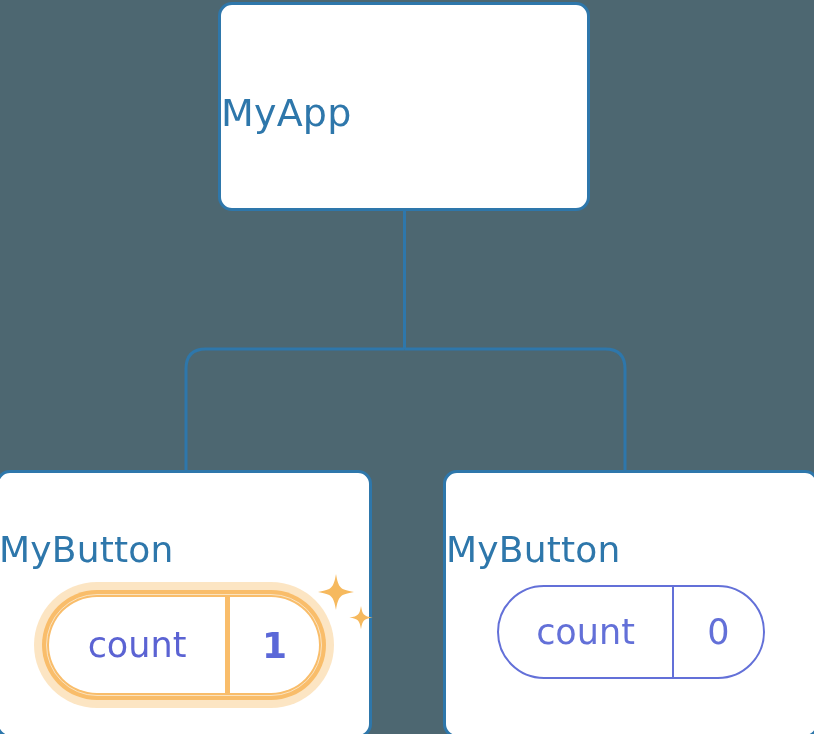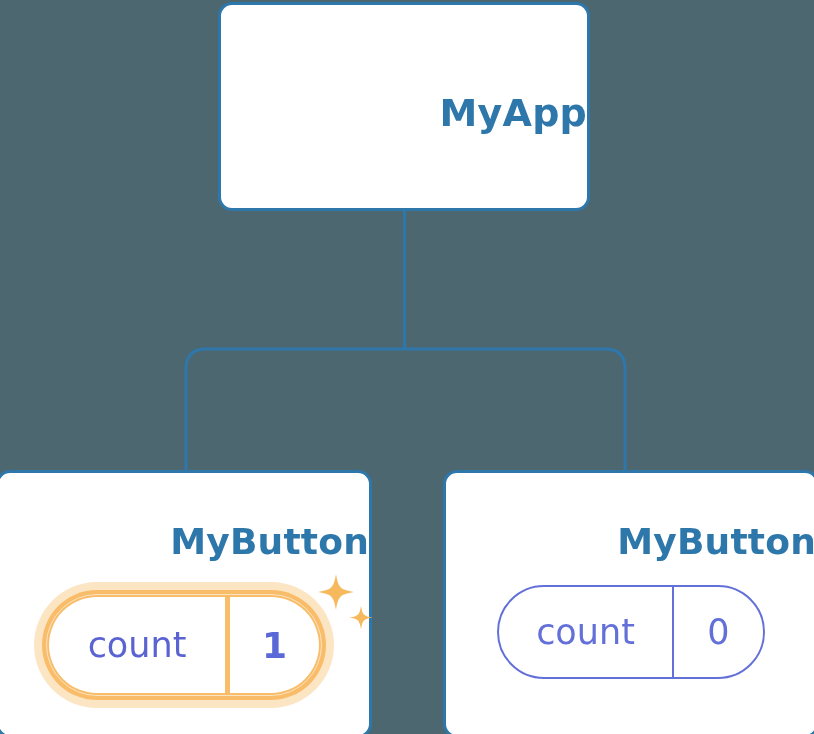--- a/index.html
+++ b/index.html
@@ -57,34 +57,34 @@
     left: 443px;
     top: 470px;
     width: 376px;
     height: 268px;
   }
 
   .node-title {
     position: absolute;
     left: 0;
     width: 100%;
-    text-align: right;
+    text-align: left;
     color: #2e77ab;
     font-size: 37px;
-    font-weight: 700;
+    font-weight: 400;
     letter-spacing: 0.2px;
     white-space: nowrap;
   }
   #node-myapp .node-title {
     top: 86px;
     font-size: 38px;
   }
   #node-mybutton-1 .node-title,
   #node-mybutton-2 .node-title {
-    top: 48px;
+    top: 56px;
     font-size: 36px;
   }
 
   
   .pill-wrap {
     position: absolute;
     left: 50%;
     transform: translateX(-50%);
   }
   #node-mybutton-1 .pill-wrap { top: 109px; }

